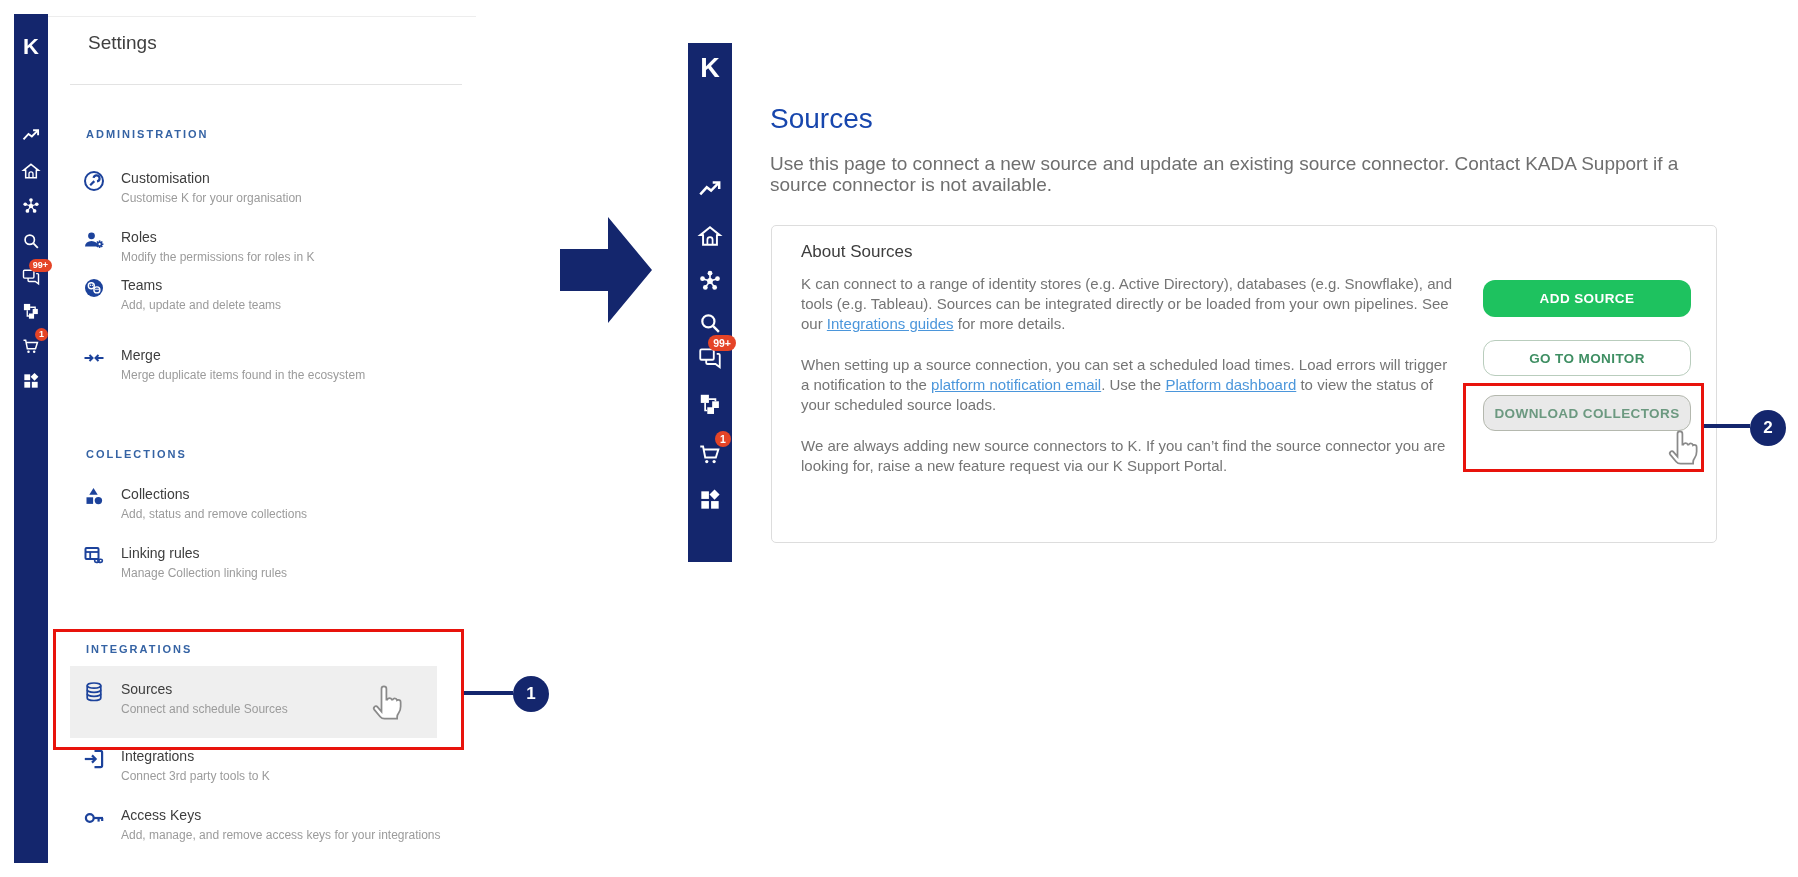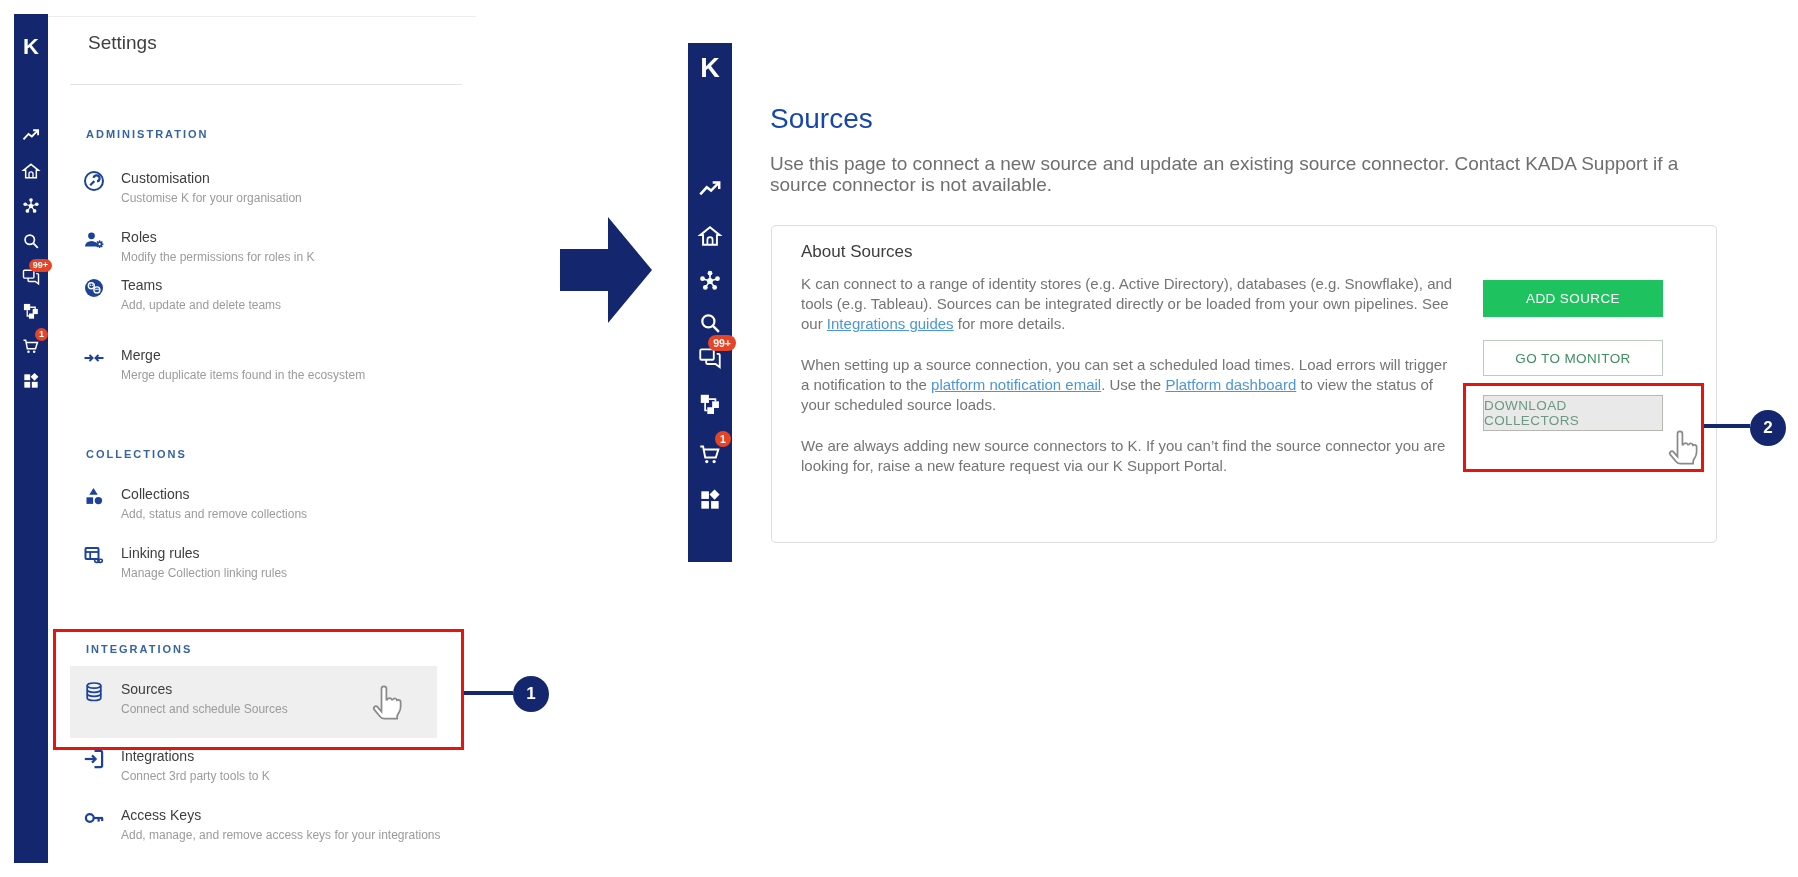--- a/index.html
+++ b/index.html
@@ -26,21 +26,21 @@
   .cline{position:absolute;height:4px;background:#14266d;}
   .cnum{position:absolute;width:36px;height:36px;border-radius:50%;background:#14266d;color:#fff;font-size:17px;font-weight:700;display:flex;align-items:center;justify-content:center;}
   
   .page-title{position:absolute;left:770px;top:103px;font-size:28px;color:#1746ad;}
   .page-sub{position:absolute;left:770px;top:153px;width:915px;font-size:19px;line-height:21px;color:#6f6f6f;}
   .card{position:absolute;left:771px;top:225px;width:946px;height:318px;background:#fff;border:1px solid #ddd;border-radius:5px;box-sizing:border-box;padding-left:8px;}
   .card-h{position:absolute;left:29px;top:16px;font-size:17px;color:#3d3d3d;}
   .card-body{position:absolute;left:29px;top:48px;width:656px;font-size:15px;line-height:20px;color:#757575;}
   .card-body p{margin:0 0 21px 0;}
   .lnk{color:#4b96db;text-decoration:underline;cursor:pointer;}
-  .btn{position:absolute;left:711px;width:180px;border-radius:0;font-size:13.5px;font-weight:400;letter-spacing:.4px;display:flex;align-items:center;justify-content:center;box-sizing:border-box;cursor:pointer;}
+  .btn{position:absolute;left:711px;width:208px;border-radius:12px;font-size:13.5px;font-weight:700;letter-spacing:.4px;display:flex;align-items:center;justify-content:center;box-sizing:border-box;cursor:pointer;}
   .btn-primary{top:54px;height:37px;background:#1ec25f;color:#fff;}
   .btn-outline{top:114px;height:36px;background:#fff;border:1px solid #b9cdbd;color:#3f8f63;}
   .btn-grey{top:169px;height:36px;background:#e9e9e9;border:1px solid #b4b8ae;color:#6c9980;}
 </style>
 </head>
 <body>
 
 <div id="canvas">
 
   <div class="hline" style="left:48px;top:16px;width:428px;background:#ededed;"></div>

